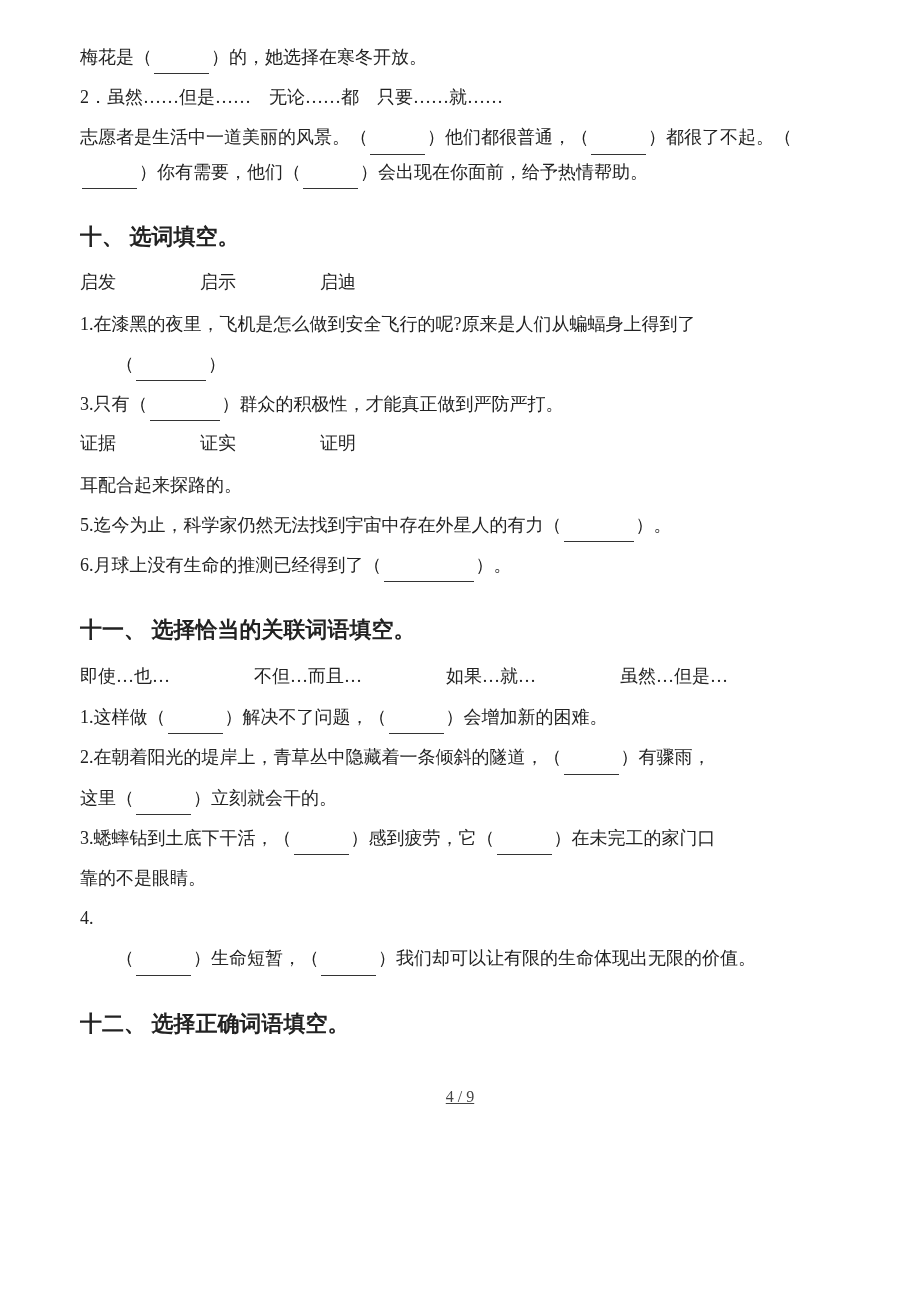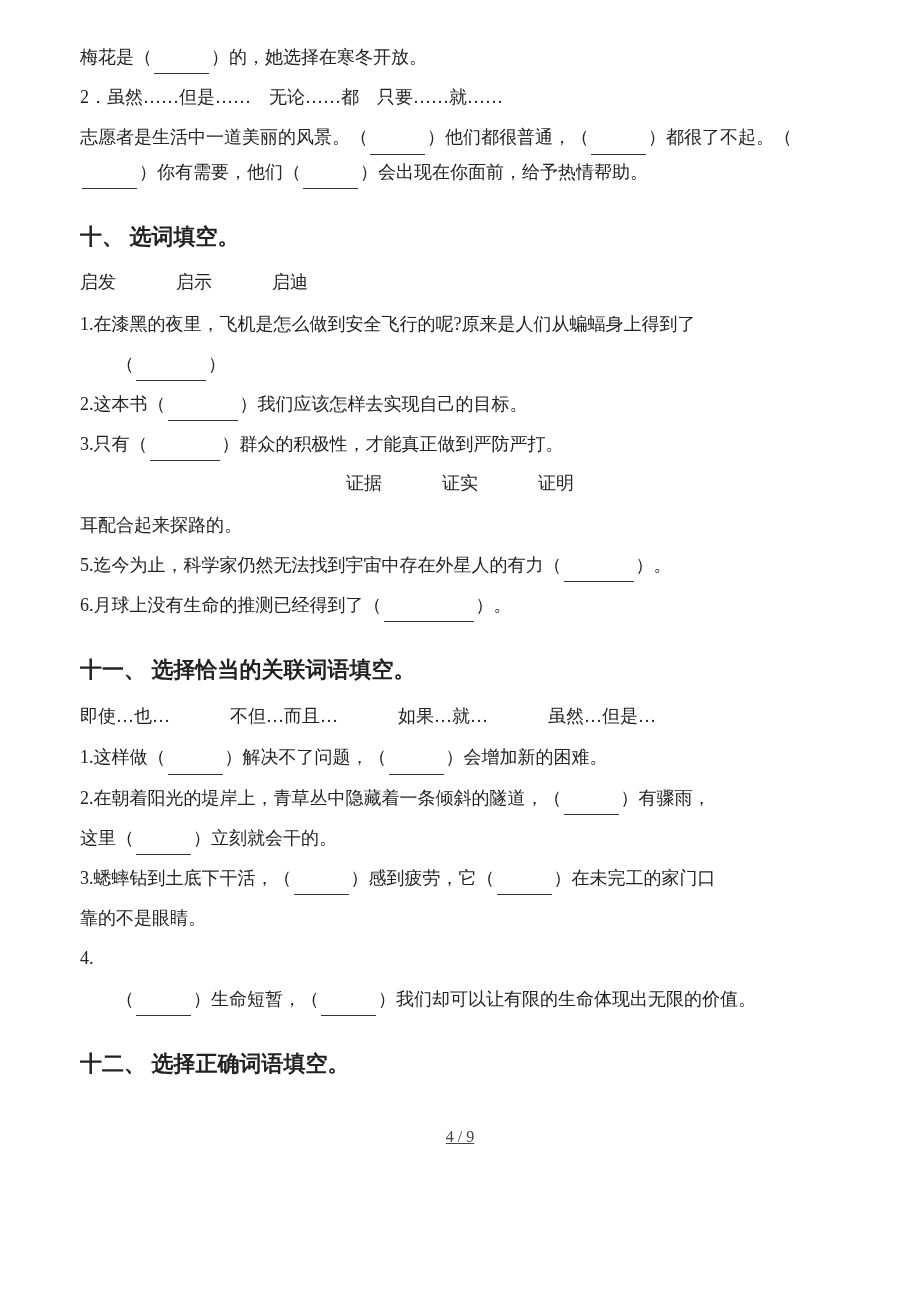--- a/index.html
+++ b/index.html
@@ -52,21 +52,21 @@
     .blank-short {
       min-width: 55px;
     }
 
     .blank-long {
       min-width: 90px;
     }
 
     .words-row {
       display: flex;
-      gap: 60px;
+      gap: 84px;
       margin-bottom: 8px;
       margin-top: 4px;
     }
 
     .word-item {
       font-size: 18px;
     }
 
     .page-footer {
       text-align: center;
@@ -107,27 +107,24 @@
       <span class="word-item">启迪</span>
     </div>
 
     <div class="content-line">
       1.在漆黑的夜里，飞机是怎么做到安全飞行的呢?原来是人们从蝙蝠身上得到了
     </div>
     <div class="content-line indent-block">
       （<span class="blank"></span>）
     </div>
     <div class="content-line">
-      2.这本书（<span class="blank"></span>）我们应该怎样去实现自己的目标。
-    </div>
-    <div class="content-line">
       3.只有（<span class="blank"></span>）群众的积极性，才能真正做到严防严打。
     </div>
 
-    <div class="words-row" style="margin-top:2px;justify-content:center;">
+    <div class="words-row" style="margin-top:2px;">
       <span class="word-item">证据</span>
       <span class="word-item">证实</span>
       <span class="word-item">证明</span>
     </div>
 
     <div class="content-line">
       耳配合起来探路的。
     </div>
     <div class="content-line">
       5.迄今为止，科学家仍然无法找到宇宙中存在外星人的有力（<span class="blank"></span>）。

